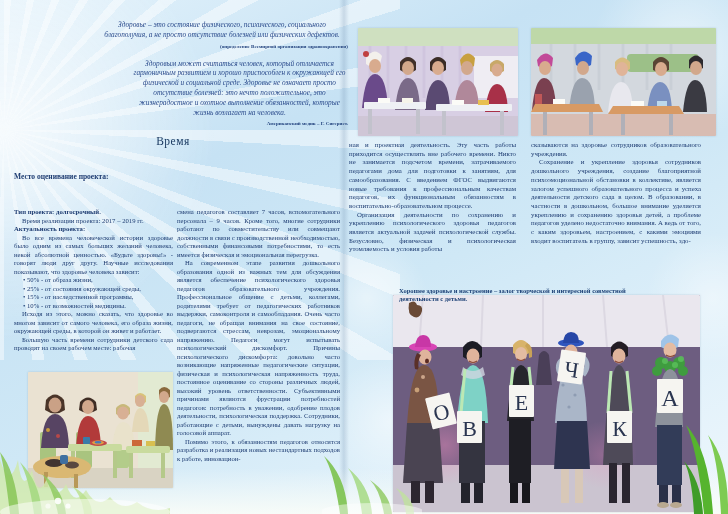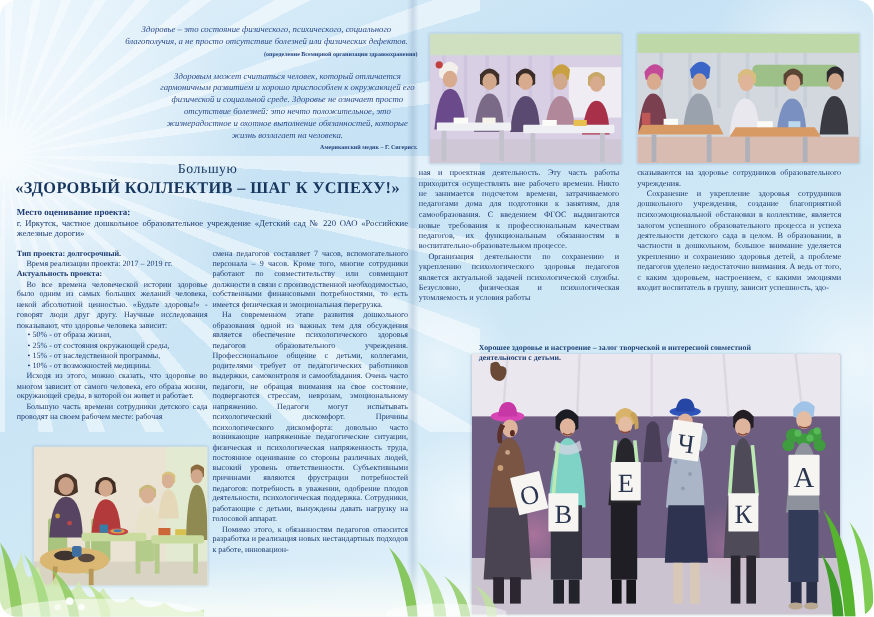--- a/index.html
+++ b/index.html
@@ -1,20 +1,19 @@
 <!DOCTYPE html>
 <html><head>
 <meta charset="utf-8">
 <style>
   html,body{margin:0;padding:0;}
   .spread{
     position:relative;width:728px;height:514px;overflow:hidden;
     font-family:"Liberation Serif",serif;color:#1e3c72;
     background:linear-gradient(155deg,#e3f2fb 0%,#c6e2f4 30%,#cfe8f6 55%,#dff0fa 78%,#eef7fc 100%);
-    border-radius:15px;
   }
   
   .rays{position:absolute;left:-30px;top:-10px;width:430px;height:370px;z-index:0;opacity:.85;
     background:
       radial-gradient(circle at 34px 140px,rgba(255,255,255,.95),rgba(255,255,255,0) 46%),
       repeating-conic-gradient(from -80deg at 34px 140px,rgba(255,255,255,.55) 0deg 3deg,rgba(255,255,255,0) 3deg 10deg);
   }
   .bokeh{position:absolute;left:344px;top:0;width:384px;height:514px;z-index:0;
     background:
       radial-gradient(circle at 88% 10%,rgba(255,255,255,.55),rgba(255,255,255,0) 16%),
@@ -71,27 +70,25 @@
   <div class="haze-bottom"></div>
 
   <div class="z quotes">
     <div class="q-text">Здоровье – это состояние физического, психического, социального благополучия, а не просто отсутствие болезней или физических дефектов.</div>
     <div class="q-attr">(определение Всемирной организации здравоохранения)</div>
     <div class="q-text q2">Здоровым может считаться человек, который отличается гармоничным развитием и хорошо приспособлен к окружающей его физической и социальной среде. Здоровье не означает просто отсутствие болезней: это нечто положительное, это жизнерадостное и охотное выполнение обязанностей, которые жизнь возлагает на человека.</div>
     <div class="q-attr">Американский медик – Г. Сигерист.</div>
   </div>
 
   <div class="z title-block">
-    <div class="kicker">Большую</div>
-    <div class="main-title">«ЗДОРОВЫЙ КОЛЛЕКТИВ – ШАГ К УСПЕХУ!»</div>
+    <div class="kicker">Время</div>
   </div>
 
   <div class="z meta">
     <div class="meta-label">Место оценивание проекта:</div>
-    <div class="meta-value">г. Иркутск, частное дошкольное образовательное учреждение «Детский сад № 220 ОАО «Российские железные дороги»</div>
   </div>
 
   <div class="z col col1">
     <p class="lead ni">Тип проекта: долгосрочный.</p>
     <p class="ni" style="text-indent:8px">Время реализации проекта: 2017 – 2019 гг.</p>
     <p class="lead ni">Актуальность проекта:</p>
     <p>Во все времена человеческой истории здоровье было одним из самых больших желаний человека, некой абсолютной ценностью. «Будьте здоровы!» - говорят люди друг другу. Научные исследования показывают, что здоровье человека зависит:</p>
     <div class="bullet">50% - от образа жизни,</div>
     <div class="bullet">25% - от состояния окружающей среды,</div>
     <div class="bullet">15% - от наследственной программы,</div>

